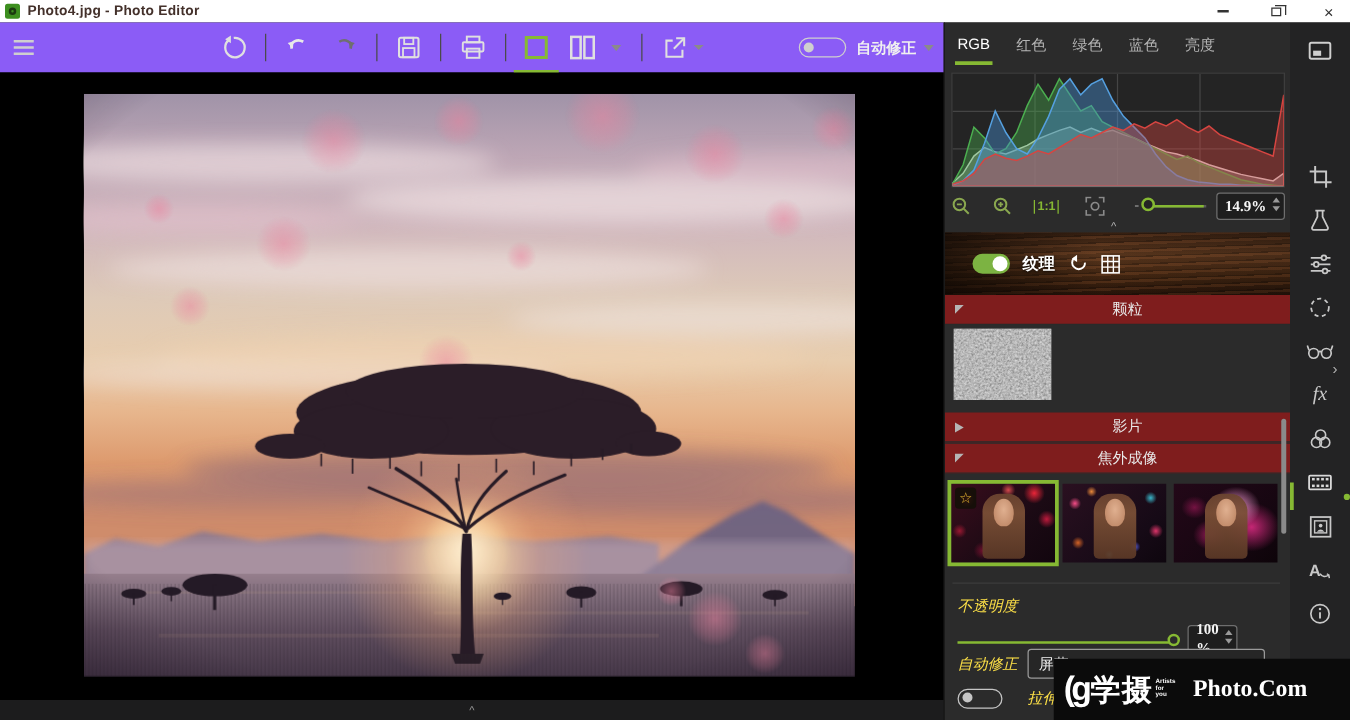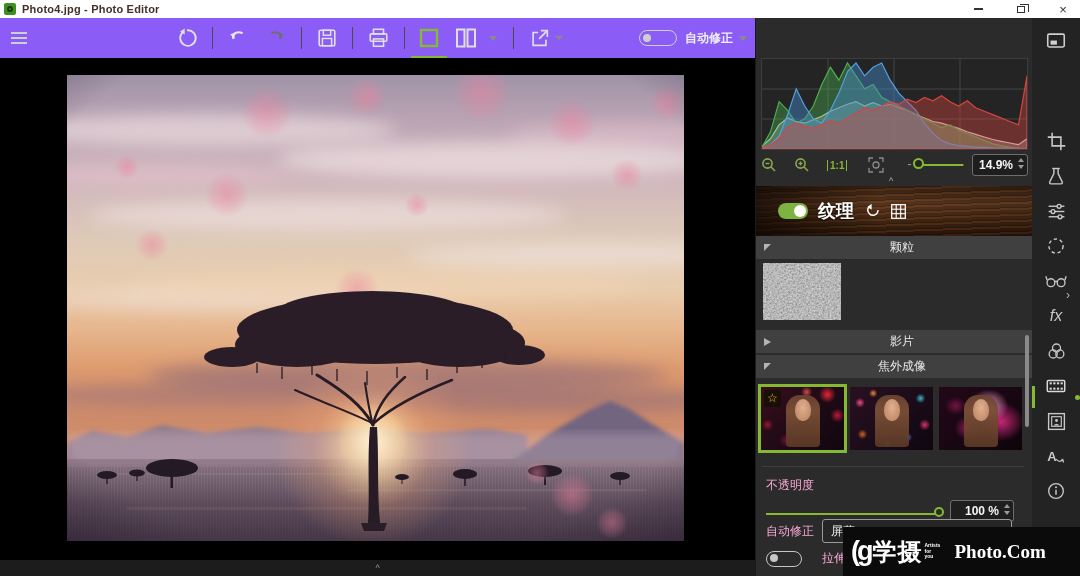--- a/index.html
+++ b/index.html
@@ -36,65 +36,65 @@
   .tab{font-size:12px;color:#b5b5b5;padding:4px 2px 7px;}
   .tab.active{color:#ffffff;border-bottom:3px solid #86b933;}
   #histo-box{left:5px;top:40px;width:267px;height:92px;background:#242424;border:1px solid #3d3d3d;}
   #zoom-row{left:5px;top:135px;width:267px;height:24px;display:flex;align-items:center;}
   .zicon{margin-right:17px;display:flex;align-items:center;}
   #one-one{color:#86b933;font-size:10px;font-weight:bold;border-left:1.5px solid #86b933;border-right:1.5px solid #86b933;padding:0 2px;line-height:11px;}
   #zoom-minus{color:#9a9a9a;font-size:12px;margin:0 4px 2px 6px;}
   #zoom-track{position:relative;width:112px;height:2px;background:#5a5a5a;margin-right:8px;}
   #zoom-track .fill{position:absolute;left:0;top:0;height:2px;width:48px;background:#86b933;}
   #zoom-handle{position:absolute;left:-2px;top:-6px;width:11px;height:11px;border:2.5px solid #86b933;border-radius:50%;background:#242424;}
-  .spinbox{height:22px;background:#1e1e1e;border:1px solid #6e6e6e;border-radius:3px;display:flex;align-items:center;justify-content:flex-end;padding:0 14px 0 6px;position:relative;}
+  .spinbox{height:22px;background:#1e1e1e;border:1px solid #6e6e6e;border-radius:3px;display:flex;align-items:center;justify-content:flex-end;padding:0 14px 0 6px;position:relative;font-family:Liberation Serif, serif;}
   .spinbox .val{color:#f5f5f5;font-size:12px;font-weight:bold;}
   .spinner{position:absolute;right:3px;top:3px;display:flex;flex-direction:column;gap:3px;}
   .sp-up{width:0;height:0;border-left:3.5px solid transparent;border-right:3.5px solid transparent;border-bottom:4px solid #9a9a9a;}
   .sp-dn{width:0;height:0;border-left:3.5px solid transparent;border-right:3.5px solid transparent;border-top:4px solid #9a9a9a;}
   #histo-collapse{left:0;top:158px;width:270px;display:flex;justify-content:center;color:#b5b5b5;font-size:9px;}
   #texture-banner{left:0;top:168px;width:277px;height:50px;
      background:
        linear-gradient(90deg,rgba(10,5,2,.75),rgba(20,10,5,.15) 45%,rgba(0,0,0,.25)),
        repeating-linear-gradient(178deg,rgba(0,0,0,.35) 0 1px,rgba(120,70,40,.25) 1px 3px,rgba(0,0,0,.2) 3px 6px),
        linear-gradient(180deg,#4a2c18,#7a4a28 35%,#5a3418 70%,#321a0c);
      display:flex;align-items:center;}
   .toggle-on{width:30px;height:16px;border-radius:9px;background:#7cb342;position:relative;margin-left:22px;}
   .toggle-on i{position:absolute;right:2px;top:2px;width:12px;height:12px;border-radius:50%;background:#fff;}
-  #texture-label{color:#fff;font-size:18px;font-weight:bold;margin:0 10px;text-shadow:0 1px 2px rgba(0,0,0,.8);}
-  .sec-head{left:0;width:277px;height:24px;background:#404040;border-bottom:1px solid #2a2a2a;display:flex;align-items:center;}
+  #texture-label{color:#fff;font-size:13px;font-weight:bold;margin:0 10px;text-shadow:0 1px 2px rgba(0,0,0,.8);}
+  .sec-head{left:0;width:277px;height:24px;background:#7f1d1d;border-bottom:1px solid #2a2a2a;display:flex;align-items:center;}
   .sec-head .cap{flex:1;text-align:center;color:#e8e8e8;font-size:12px;}
   .tri-exp{width:0;height:0;border-top:7px solid #b5b5b5;border-right:7px solid transparent;margin-left:8px;}
   .tri-col{width:0;height:0;border-left:7px solid #b5b5b5;border-top:4px solid transparent;border-bottom:4px solid transparent;margin-left:8px;}
   #grain-thumb{left:7px;top:245px;width:78px;height:57px;background:#8a8a8a;}
   .preset{position:absolute;top:369px;width:83px;height:63px;background:#1a0d14;}
   .preset.selected{outline:3px solid #86b933;}
   .face:before{content:"";position:absolute;left:50%;top:8px;width:34px;height:52px;margin-left:-17px;
      background:linear-gradient(180deg,#6b4430 0%,#7a4f36 30%,#5a3826 100%);border-radius:14px 14px 4px 4px;opacity:.95;}
   .face:after{content:"";position:absolute;left:50%;top:12px;width:16px;height:22px;margin-left:-8px;
      background:radial-gradient(ellipse at 50% 40%,#e0b090,#c08968 80%);border-radius:50% 50% 45% 45%;}
   #star-badge{position:absolute;left:3px;top:3px;width:17px;height:17px;background:rgba(20,16,8,.9);border-radius:3px;
      color:#e6b830;font-size:12px;line-height:17px;text-align:center;z-index:3;}
   #pscroll{left:269px;top:317px;width:4px;height:92px;background:#8a8a8a;border-radius:2px;}
   #opacity-row{left:10px;top:459px;width:258px;}
-  .plabel{color:#f9a8d4;font-size:12px;}
+  .plabel{color:#fde047;font-size:12px;font-style:italic;}
   #op-track{position:relative;margin-top:12px;width:172px;height:2.5px;background:#86b933;}
   #op-handle{position:absolute;right:-6px;top:-6px;width:10px;height:10px;border:2.5px solid #86b933;border-radius:50%;background:#2b2b2b;}
   #blend-row{left:10px;top:501px;display:flex;align-items:center;}
   #blend-dd{width:190px;height:24px;margin-left:8px;background:#262626;border:1px solid #9a9a9a;border-radius:3px;
      color:#f0f0f0;font-size:12px;display:flex;align-items:center;padding:0 8px;}
   #stretch-row{left:10px;top:532px;display:flex;align-items:center;}
   .toggle-off2{width:36px;height:16px;border:1.5px solid #c5c5c5;border-radius:9px;position:relative;}
   .toggle-off2 i{position:absolute;left:3px;top:2.5px;width:8px;height:8px;border-radius:50%;background:#c5c5c5;}
   
   #strip{left:1032px;top:18px;width:48px;height:558px;background:#232324;}
   .sicon{position:absolute;left:13px;width:22px;height:22px;display:flex;align-items:center;justify-content:center;}
   #strip-active-bar{left:0;top:368px;width:3px;height:22px;background:#86b933;}
   #strip-active-dot{left:43px;top:377px;width:5px;height:5px;border-radius:50%;background:#86b933;}
-  #fx-glyph{font-family:Liberation Sans, sans-serif;font-style:italic;color:#c8c8c8;font-size:16px;}
+  #fx-glyph{font-family:Liberation Serif, serif;font-style:italic;color:#c8c8c8;font-size:16px;}
   #ta-glyph{color:#c8c8c8;font-size:13px;font-weight:bold;}
   #edge-chev{left:1066px;top:288px;color:#b0b0b0;font-size:12px;}
   
   #watermark{left:843px;top:527px;width:237px;height:49px;background:#0b0b0b;display:flex;align-items:center;z-index:5;}
   #wm-logo{color:#fff;font-size:27px;font-weight:bold;letter-spacing:-3px;margin-left:8px;}
   #wm-cn{color:#fff;font-size:24px;font-weight:bold;margin-left:2px;letter-spacing:1px;}
   #wm-tag{width:16px;color:#fff;font-size:5px;line-height:5.5px;margin-left:2px;font-weight:bold;}
   #wm-site{font-family:"Liberation Serif",serif;color:#fff;font-size:19px;font-weight:bold;margin-left:14px;}
   svg{display:block;}
 </style>
@@ -341,20 +341,27 @@
         <rect x="0" y="0" width="617" height="466" fill="url(#vg)"></rect>
       </svg>
     </div>
   </div>
   <div id="bottom-strip" class="abs">
     <span>^</span>
   </div>
 
   <div id="panel" class="abs">
 
+    <div id="tabs" class="abs">
+      <span class="tab active">RGB</span>
+      <span class="tab">红色</span>
+      <span class="tab">绿色</span>
+      <span class="tab">蓝色</span>
+      <span class="tab">亮度</span>
+    </div>
 
     <div id="histo-box" class="abs">
       <svg id="histo-svg" width="265" height="90" viewBox="0 0 265 90">
         <g stroke="#454545" stroke-width="1">
           <line x1="66" y1="0" x2="66" y2="90"></line>
             <line x1="132" y1="0" x2="132" y2="90"></line>
             <line x1="198" y1="0" x2="198" y2="90"></line>
           <line x1="0" y1="30" x2="265" y2="30"></line>
             <line x1="0" y1="60" x2="265" y2="60"></line>
         </g>
@@ -481,21 +488,21 @@
 
     <div id="pscroll" class="abs"></div>
     <div class="abs" style="left:6px;top:448px;width:262px;height:1px;background:#3d3d3d;"></div>
 
     <div id="opacity-row" class="abs">
       <div class="plabel">不透明度</div>
       <div style="display:flex;align-items:center;">
         <span id="op-track">
           <i id="op-handle"></i>
         </span>
-        <span class="spinbox" style="width:64px;margin:6px 0 0 12px;">
+        <span class="spinbox" style="width:40px;margin:6px 0 0 12px;">
           <span class="val">100 %</span>
           <span class="spinner">
               <i class="sp-up"></i>
               <i class="sp-dn"></i>
             </span>
         </span>
       </div>
     </div>
 
     <div id="blend-row" class="abs">

